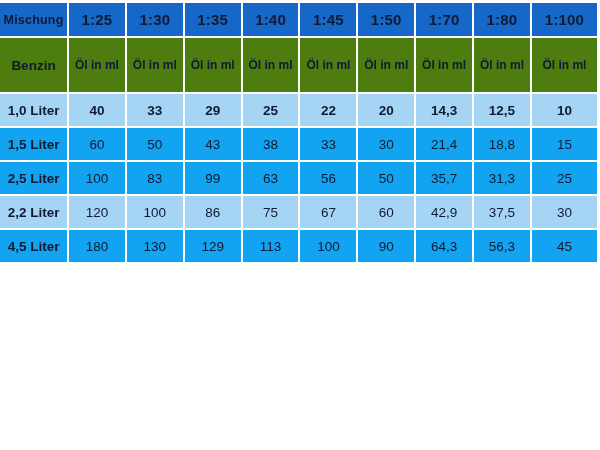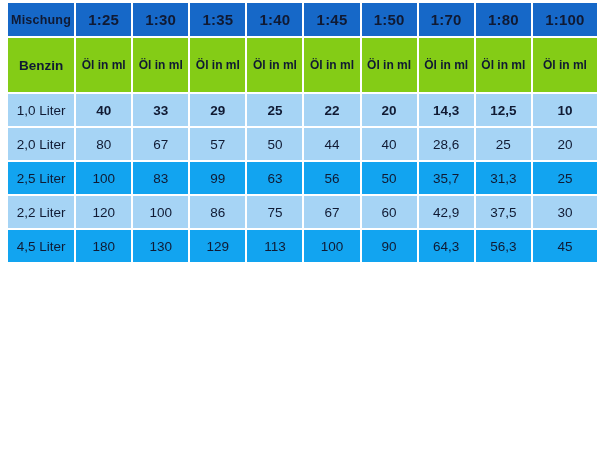--- a/index.html
+++ b/index.html
@@ -19,21 +19,20 @@
     left: 0px;
     top: 3px;
     width: 597px;
   }
 
   table.mixing-table {
     border-collapse: separate;
     border-spacing: 0;
     width: 597px;
     table-layout: fixed;
-    padding-left: 8px;
   }
 
   table.mixing-table td,
   table.mixing-table th {
     padding: 0;
     margin: 0;
     text-align: center;
     vertical-align: middle;
     color: #101a33;
     border-right: 2px solid #ffffff;
@@ -59,39 +58,39 @@
     font-size: 15px;
     font-weight: bold;
     letter-spacing: 0.2px;
   }
   tr.header-ratio th.corner-label {
     font-size: 12.5px;
   }
 
   
   tr.header-unit th {
-    background: #84cc16;
+    background: #4d7c0f;
     height: 54px;
     font-size: 12px;
     font-weight: bold;
   }
   tr.header-unit th.benzin-label {
     font-size: 13.5px;
   }
 
   
   tr.data-row td {
     height: 32px;
     font-size: 13.5px;
   }
   tr.row-light td { background: #a6d4f5; }
   tr.row-bright td { background: #12a4f0; }
 
   tr.data-row td.row-label {
-    font-weight: normal;
+    font-weight: bold;
     font-size: 13.5px;
   }
 
   tr.data-row.emphasis td.value-cell {
     font-weight: bold;
   }
   tr.data-row td.value-cell {
     font-weight: normal;
   }
 
@@ -148,31 +147,31 @@
           <td class="value-cell">40</td>
           <td class="value-cell">33</td>
           <td class="value-cell">29</td>
           <td class="value-cell">25</td>
           <td class="value-cell">22</td>
           <td class="value-cell">20</td>
           <td class="value-cell">14,3</td>
           <td class="value-cell">12,5</td>
           <td class="value-cell">10</td>
         </tr>
-        <tr class="data-row row-light">
-          <td class="row-label">2,0 Liter</td>
-          <td class="value-cell">80</td>
-          <td class="value-cell">67</td>
-          <td class="value-cell">57</td>
+        <tr class="data-row row-bright">
+          <td class="row-label">1,5 Liter</td>
+          <td class="value-cell">60</td>
           <td class="value-cell">50</td>
-          <td class="value-cell">44</td>
-          <td class="value-cell">40</td>
-          <td class="value-cell">28,6</td>
-          <td class="value-cell">25</td>
-          <td class="value-cell">20</td>
+          <td class="value-cell">43</td>
+          <td class="value-cell">38</td>
+          <td class="value-cell">33</td>
+          <td class="value-cell">30</td>
+          <td class="value-cell">21,4</td>
+          <td class="value-cell">18,8</td>
+          <td class="value-cell">15</td>
         </tr>
         <tr class="data-row row-bright">
           <td class="row-label">2,5 Liter</td>
           <td class="value-cell">100</td>
           <td class="value-cell">83</td>
           <td class="value-cell">99</td>
           <td class="value-cell">63</td>
           <td class="value-cell">56</td>
           <td class="value-cell">50</td>
           <td class="value-cell">35,7</td>

